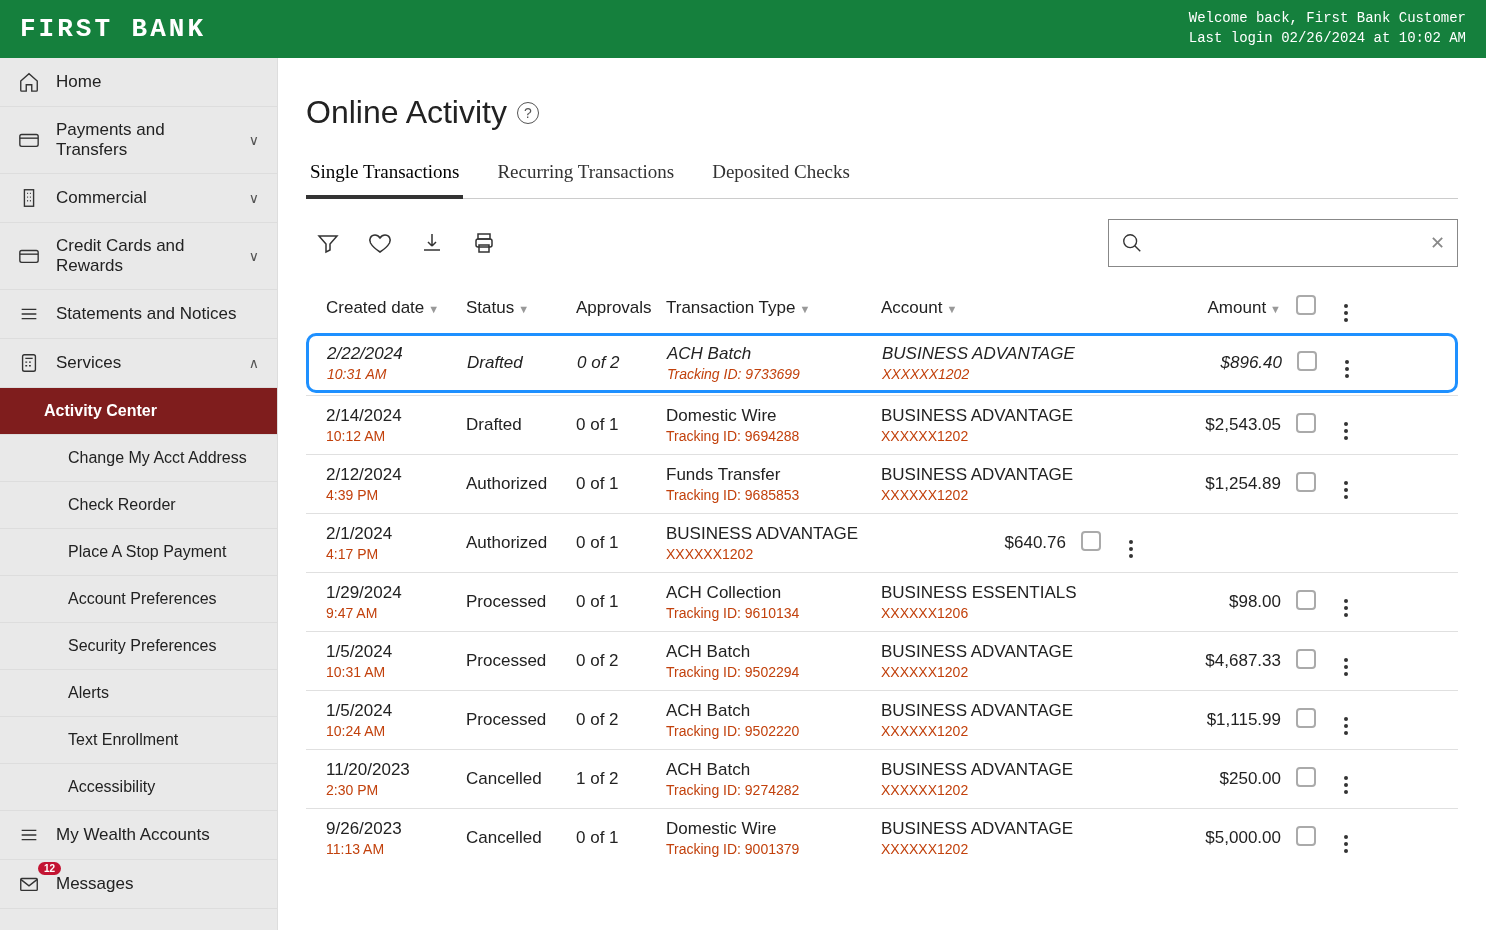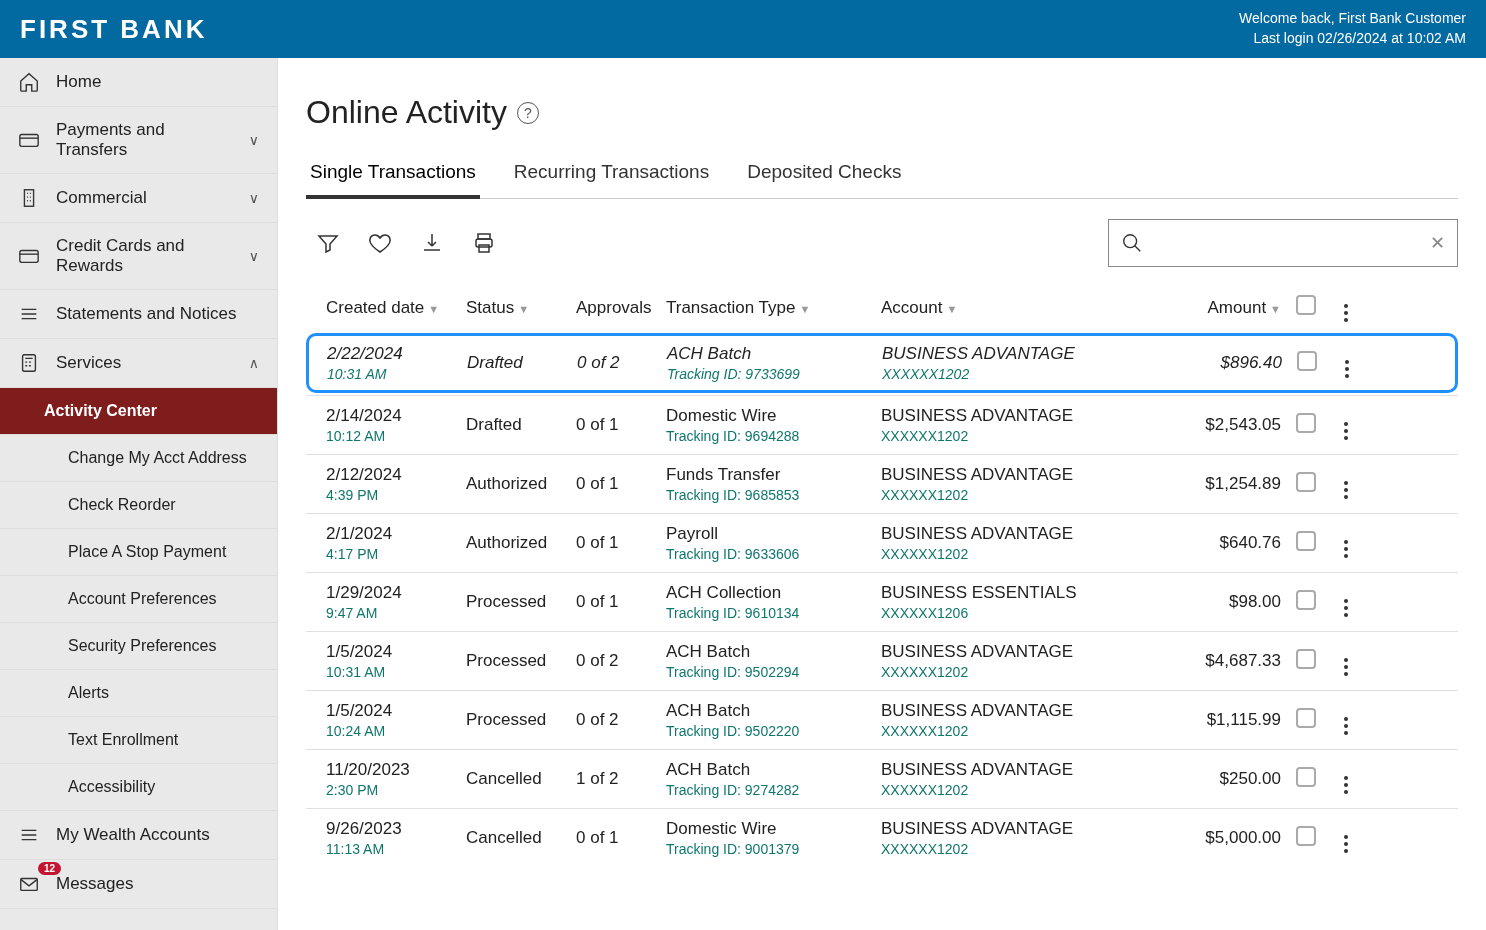--- a/index.html
+++ b/index.html
@@ -1,32 +1,32 @@
 <!DOCTYPE html>
 <html><head>
 <meta charset="utf-8">
 <style>
 * { box-sizing: border-box; margin: 0; padding: 0; }
 body { font-family: Arial, Helvetica, sans-serif; background: #fff; color: #222; width: 1486px; height: 930px; overflow: hidden; }
-.header { background: #0369a1; height: 58px; display: flex; align-items: center; justify-content: space-between; padding: 0 20px; color: #fff; }
+.header { background: #15803d; height: 58px; display: flex; align-items: center; justify-content: space-between; padding: 0 20px; color: #fff; font-family: Liberation Mono, monospace; }
 .logo { font-size: 26px; font-weight: 900; letter-spacing: 3px; }
 .welcome { text-align: right; font-size: 14px; line-height: 1.4; }
 .layout { display: flex; height: calc(930px - 58px); }
 .sidebar { width: 278px; background: #e9e9e9; border-right: 1px solid #ddd; overflow-y: auto; }
 .nav-item { display: flex; align-items: center; padding: 13px 18px; font-size: 17px; cursor: pointer; border-bottom: 1px solid #ddd; gap: 16px; position: relative; }
 .nav-item .icon { width: 22px; display: flex; justify-content: center; align-items: center; }
 .nav-item .label { flex: 1; }
 .nav-item .chev { font-size: 14px; color: #555; }
 .sub-item { padding: 14px 18px 14px 68px; font-size: 16px; cursor: pointer; border-bottom: 1px solid #ddd; }
 .sub-item.active { background: #7f1d1d; color: #fff; font-weight: 600; padding-left: 44px; }
 .badge { position: absolute; top: 2px; left: 38px; background: #c31432; color: #fff; border-radius: 10px; font-size: 10px; padding: 1px 6px; font-weight: bold; }
 .main { flex: 1; padding: 36px 28px; overflow-y: auto; }
 .page-title { font-size: 32px; font-weight: 400; display: flex; align-items: center; gap: 10px; margin-bottom: 18px; }
 .help-icon { width: 22px; height: 22px; border: 1.5px solid #555; border-radius: 50%; display: inline-flex; align-items: center; justify-content: center; font-size: 14px; color: #555; }
-.tabs { display: flex; gap: 30px; border-bottom: 1px solid #ccc; margin-bottom: 20px; }
+.tabs { display: flex; gap: 30px; border-bottom: 1px solid #ccc; margin-bottom: 20px; font-family: Liberation Serif, serif; }
 .tab { padding: 12px 4px; font-size: 19px; cursor: pointer; color: #333; }
 .tab.active { color: #000; border-bottom: 4px solid #333; font-weight: 500; margin-bottom: -1px; }
 .toolbar { display: flex; align-items: center; justify-content: space-between; margin-bottom: 18px; }
 .tool-icons { display: flex; gap: 28px; padding-left: 10px; }
 .tool-icons .ticon { width: 24px; height: 24px; cursor: pointer; display: flex; align-items: center; justify-content: center; }
 .search-box { width: 350px; height: 48px; border: 1.5px solid #888; display: flex; align-items: center; padding: 0 12px; gap: 10px; }
 .search-box input { flex: 1; border: none; outline: none; font-size: 15px; background: transparent; }
 .search-box .clear { color: #888; cursor: pointer; font-size: 18px; }
 .table-header { display: flex; align-items: center; padding: 8px 20px; font-size: 17px; border-bottom: 1px solid transparent; }
 .col-date { width: 140px; }
@@ -34,21 +34,21 @@
 .col-appr { width: 90px; text-align: left; }
 .col-type { width: 215px; }
 .col-acct { width: 300px; }
 .col-amt { width: 100px; text-align: right; }
 .col-check { width: 50px; text-align: center; }
 .col-menu { width: 30px; text-align: center; }
 .sort-arrow { color: #999; font-size: 11px; margin-left: 4px; }
 .row { display: flex; align-items: center; padding: 10px 20px; border-top: 1px solid #e0e0e0; font-size: 17px; }
 .row.highlighted { border: 3px solid #1e90ff; border-radius: 10px; margin: 2px 0; padding: 8px 18px; font-style: italic; }
 .row .primary { display: block; }
-.row .secondary { display: block; font-size: 14px; color: #0f766e; margin-top: 2px; }
+.row .secondary { display: block; font-size: 14px; color: #c2410c; margin-top: 2px; }
 .checkbox { width: 20px; height: 20px; border: 2px solid #aaa; border-radius: 4px; display: inline-block; cursor: pointer; }
 .kebab { display: inline-flex; flex-direction: column; gap: 3px; cursor: pointer; align-items: center; }
 .kebab span { width: 4px; height: 4px; background: #333; border-radius: 50%; }
 svg { stroke: #333; stroke-width: 1.5; fill: none; }
 </style>
 </head>
 <body>
 
 <div class="header">
   <div class="logo">FIRST BANK</div>
@@ -281,24 +281,20 @@
               <span></span>
             </div></div>
         </div>
         <div class="row">
     <div class="col-date">
             <span class="primary">2/1/2024</span>
             <span class="secondary">4:17 PM</span>
           </div>
     <div class="col-status">Authorized</div>
     <div class="col-appr">0 of 1</div>
-    <div class="col-type">
-            <span class="primary">Payroll</span>
-            <span class="secondary">Tracking ID: 9633606</span>
-          </div>
     <div class="col-acct">
             <span class="primary">BUSINESS ADVANTAGE</span>
             <span class="secondary">XXXXXX1202</span>
           </div>
     <div class="col-amt">$640.76</div>
     <div class="col-check"><span class="checkbox"></span></div>
     <div class="col-menu"><div class="kebab">
               <span></span>
               <span></span>
               <span></span>

